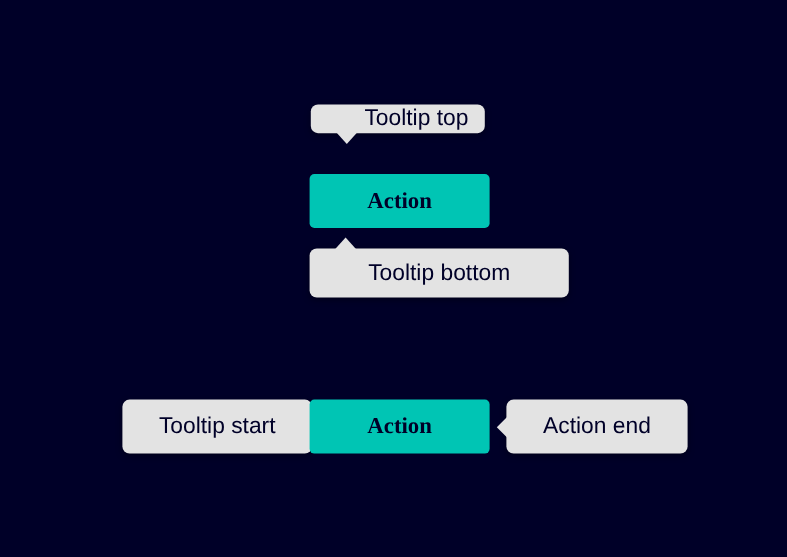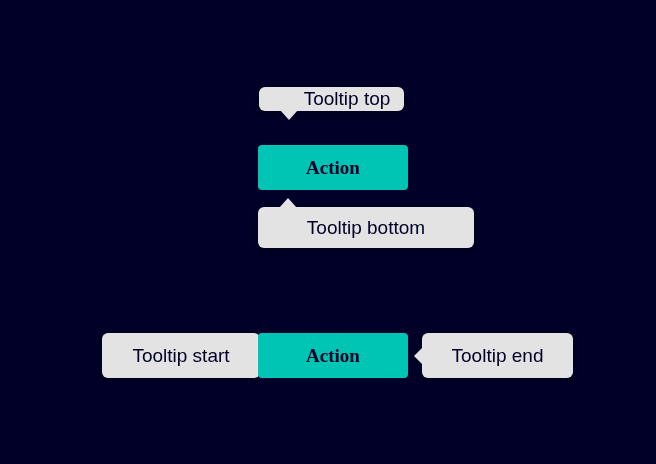--- a/index.html
+++ b/index.html
@@ -106,18 +106,18 @@
 
   <div class="group">
     <div class="tooltip tooltip-start">
       <span>Tooltip start</span>
       <span class="caret"></span>
     </div>
 
     <button class="action-btn action-bottom">Action</button>
 
     <div class="tooltip tooltip-end">
-      <span>Tooltip end</span>
+      <span>Action end</span>
       <span class="caret"></span>
     </div>
   </div>
 
 </div>
 
 </body></html>

